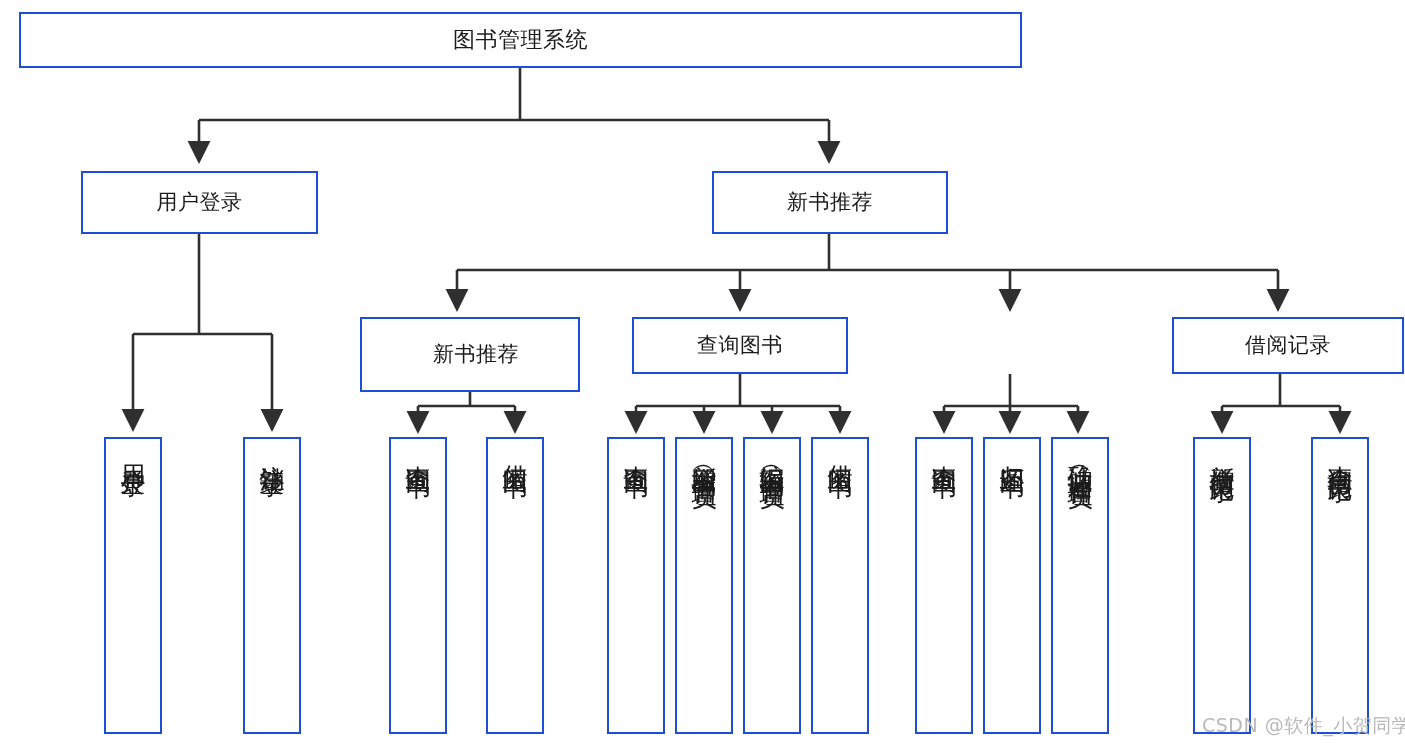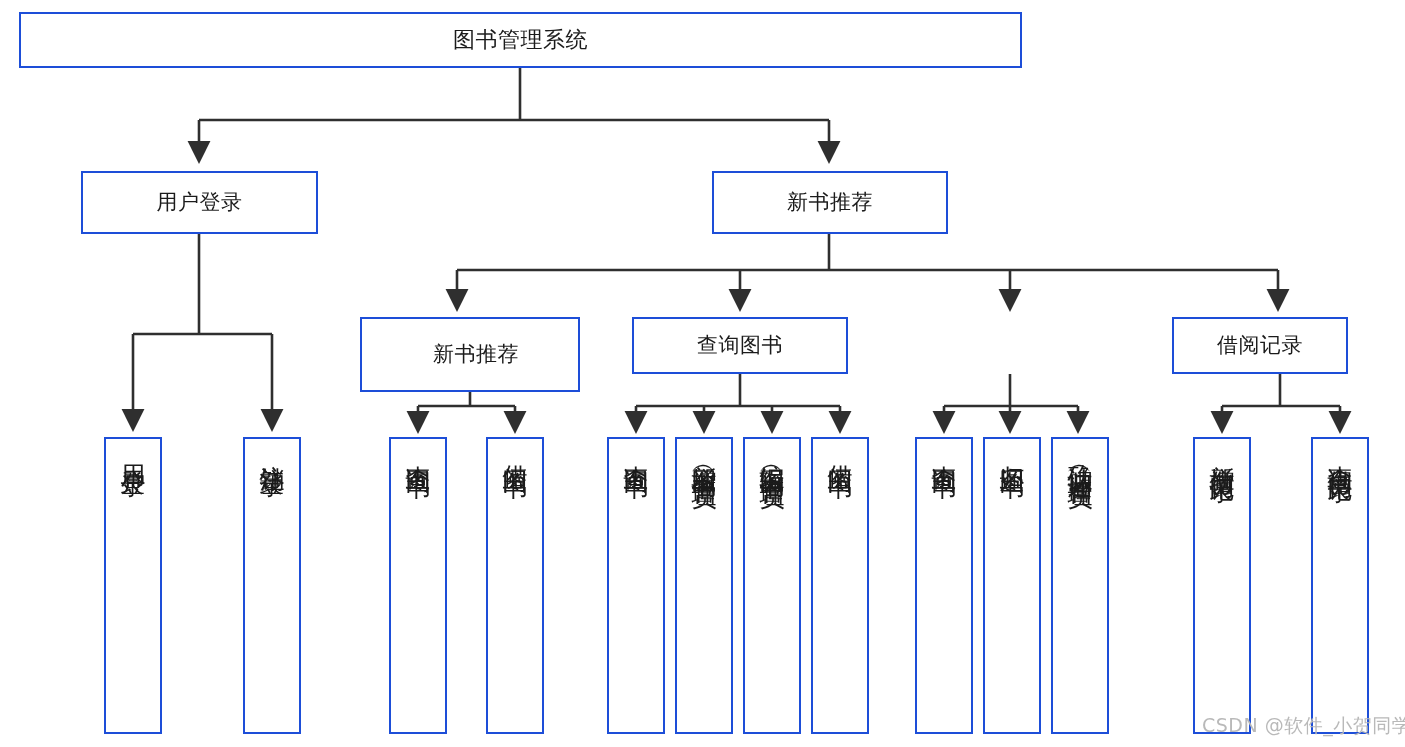--- a/index.html
+++ b/index.html
@@ -142,21 +142,21 @@
 
   <div class="node horiz" style="left:360px; top:317px; width:220px; height:75px;padding-left:12px;">
     <span class="lbl">新书推荐</span>
   </div>
 
   <div class="node horiz" style="left:632px; top:317px; width:216px; height:57px;">
     <span class="lbl">查询图书</span>
   </div>
 
 
-  <div class="node horiz" style="left:1172px; top:317px; width:176px; height:57px;">
+  <div class="node horiz" style="left:1172px; top:317px; width:232px; height:57px;">
     <span class="lbl">借阅记录</span>
   </div>
 
   <div class="node vert" style="left:104px; top:437px; width:58px; height:297px;">
     <span class="lbl">用户登录</span>
   </div>
   <div class="node vert" style="left:243px; top:437px; width:58px; height:297px;">
     <span class="lbl">注销登录</span>
   </div>
 

